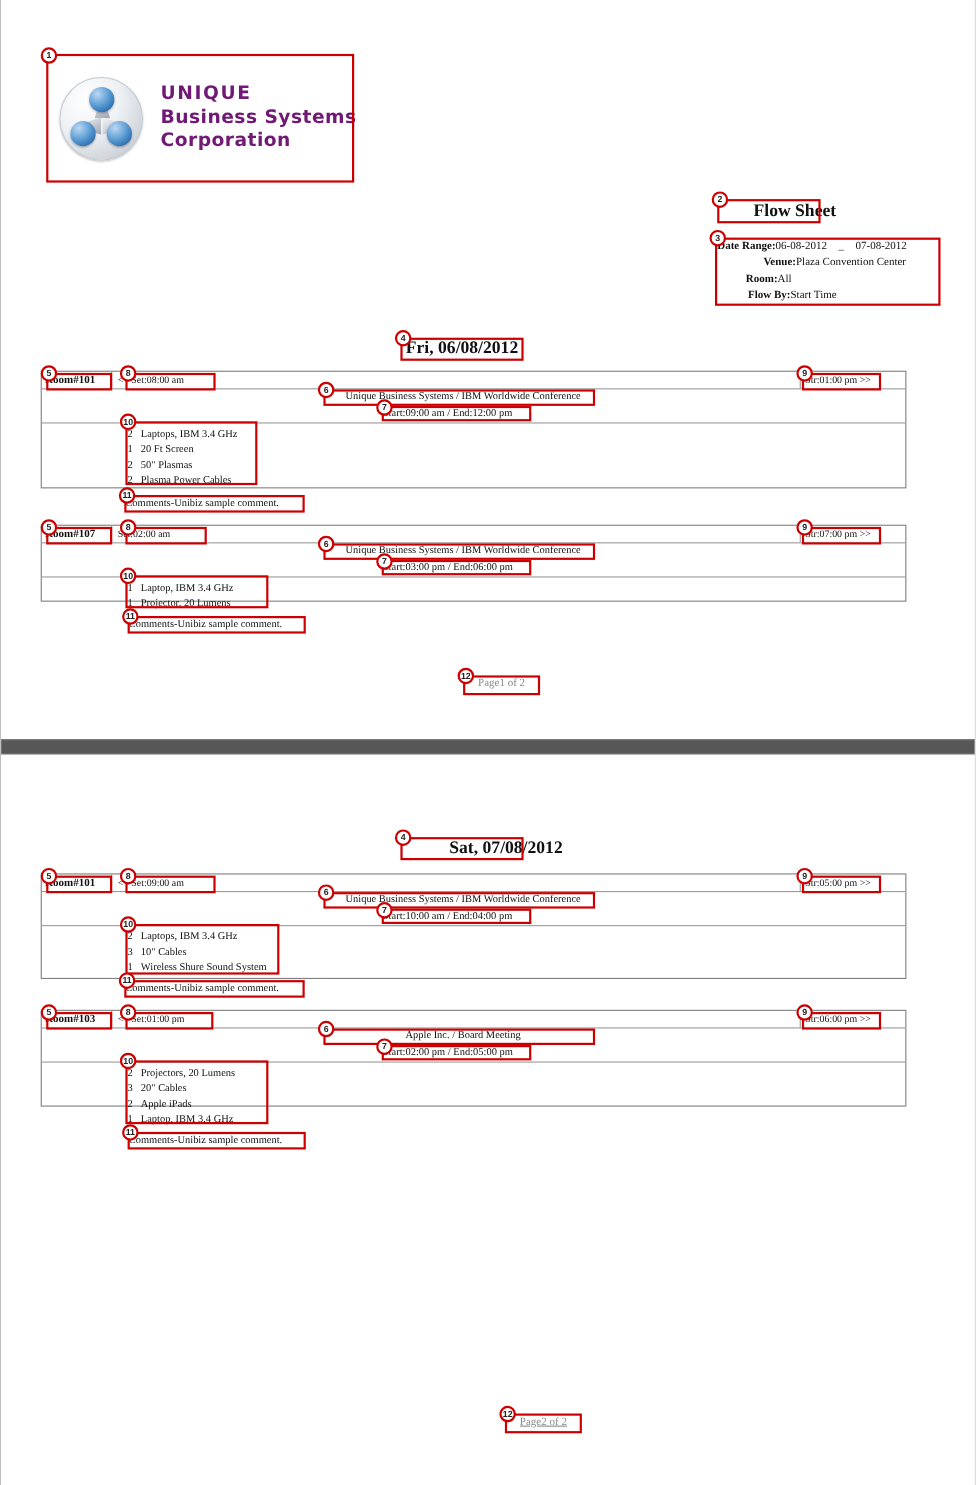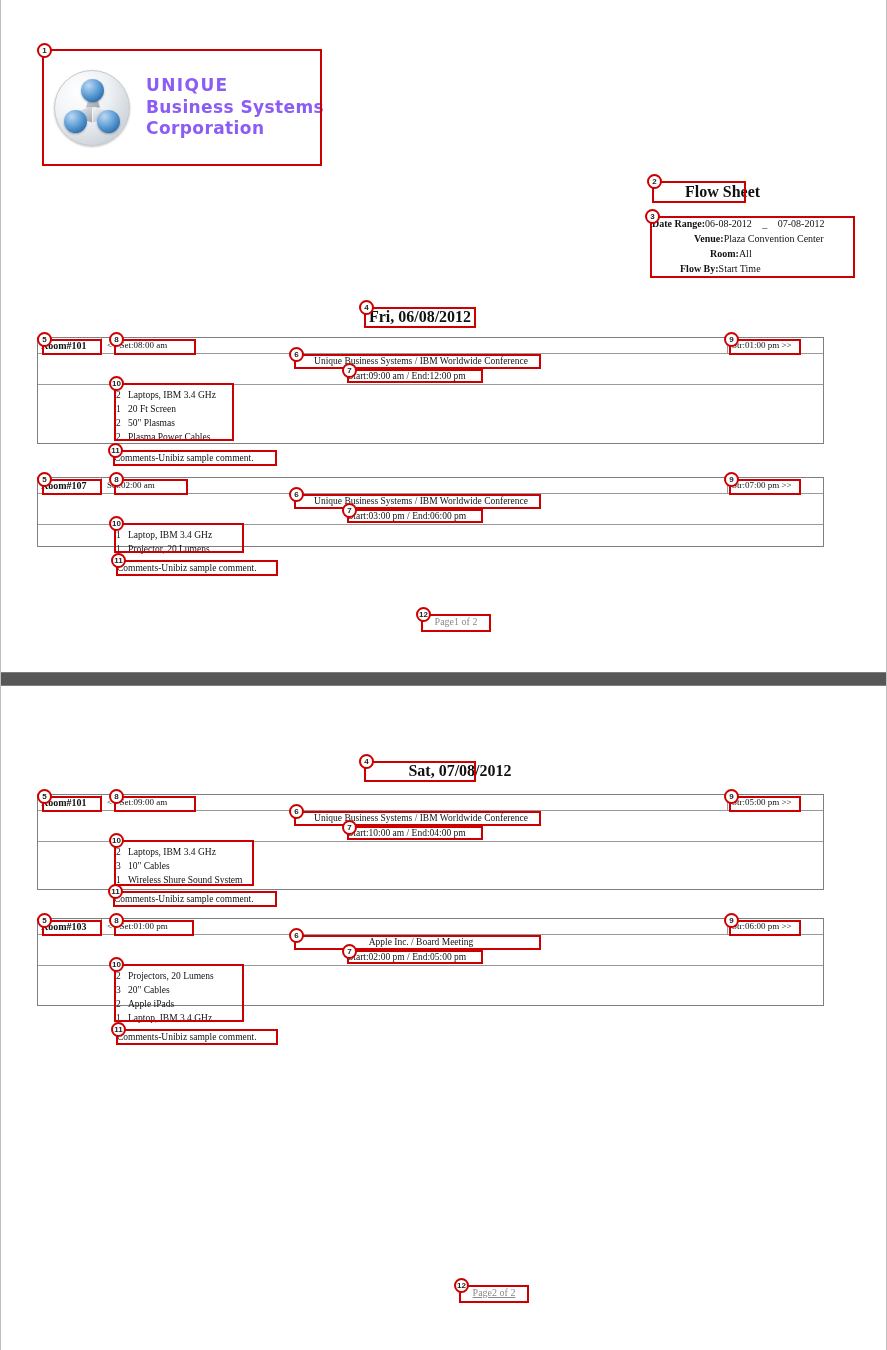--- a/index.html
+++ b/index.html
@@ -109,21 +109,21 @@
     border-radius: 50%;
     background: radial-gradient(circle at 33% 28%, #bcd8f2 0%, #5f9fd6 45%, #2f6fae 78%, #1d4f84 100%);
     box-shadow: 0 1px 2px rgba(0,0,0,0.3);
   }
   .s-top   { left: 26px; top: 8px; }
   .s-left  { left: 9px;  top: 39px; }
   .s-right { left: 42px; top: 39px; }
   .logo-text {
     margin-left: 16px;
     font-family: "DejaVu Sans", sans-serif;
-    color: #8b5cf6;
+    color: #701a75;
     line-height: 1.28;
   }
   .logo-line {
     font-weight: bold;
     font-size: 17px;
     letter-spacing: 0.4px;
     white-space: nowrap;
   }
   .logo-line.l1 { letter-spacing: 1.4px; }
 
@@ -157,21 +157,21 @@
     display: block;
     white-space: nowrap;
     text-align: right;
     padding-right: 0;
   }
   .meta-row .lab { font-weight: bold; }
   .meta-row .val { font-weight: normal; }
   .meta-row.r1 { text-align: left; padding-left: 2px; }
   .meta-row.r2, .meta-row.r3, .meta-row.r4 { text-align: left; }
   .meta-row.r2 { padding-left: 44px; }
-  .meta-row.r3 { padding-left: 60px; }
+  .meta-row.r3 { padding-left: 28px; }
   .meta-row.r4 { padding-left: 30px; }
   .dash-gap { display: inline-block; width: 26px; text-align: center; }
 
   
   .day-heading {
     position: absolute;
     font-family: "Liberation Serif", serif;
     font-weight: bold;
     font-size: 16px;
     line-height: 20px;

